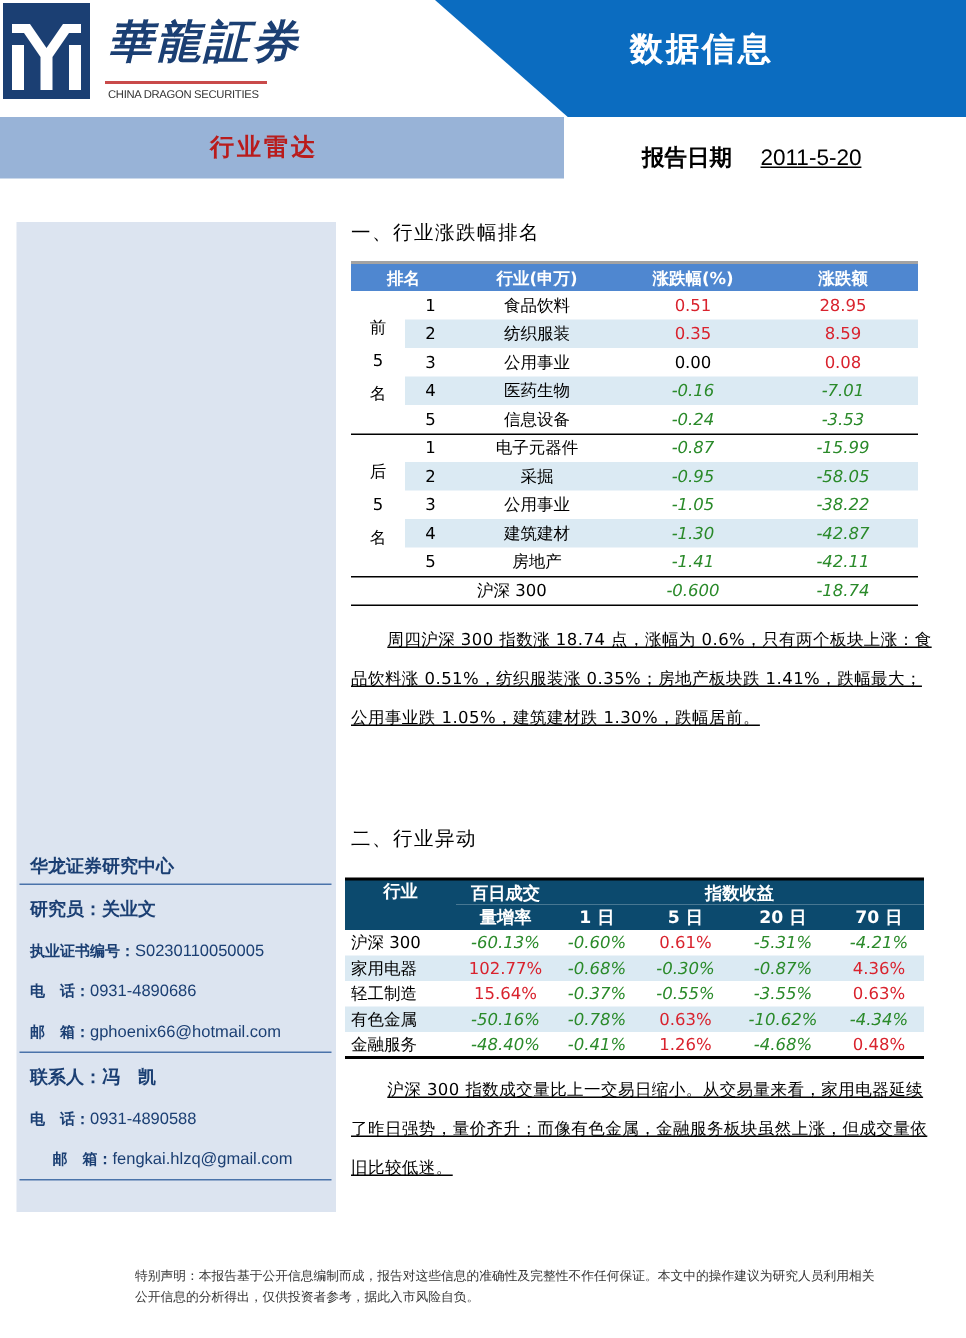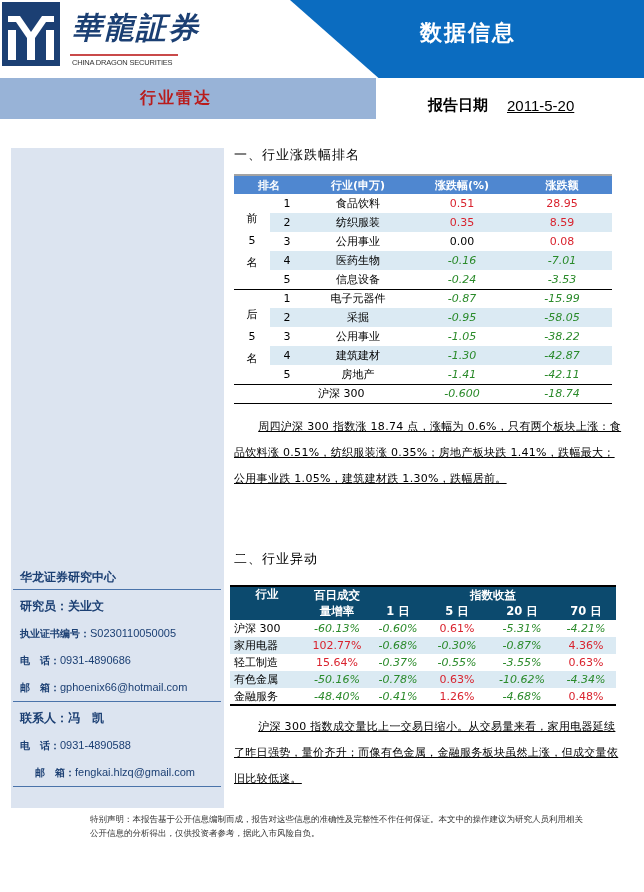--- a/index.html
+++ b/index.html
@@ -50,21 +50,21 @@
   .para { left:234px; width:390px; font-size:11px; line-height:26px; text-indent:2.2em; letter-spacing:0.3px;text-decoration:underline; }
 
   .t2 { left:230px; top:585px; width:386px; }
   .t2 th { background:#0c4a6e; color:#fff; font-weight:bold; font-size:11.5px; height:17px; text-align:center; }
   .t2 thead tr:first-child { border-top:2px solid #000; }
   .t2 td { height:17px; text-align:center; }
   .t2 td.name { text-align:left; padding-left:4px; }
   .t2 tbody tr.alt td { background:#dbeaf3; }
   .t2 tbody tr:last-child td { border-bottom:2px solid #000; }
 
-  .disclaimer { left:90px; top:812px; width:500px; font-size:8.5px; line-height:14px; color:#333; }
+  .disclaimer { left:90px; top:844px; width:500px; font-size:8.5px; line-height:14px; color:#333; }
 </style>
 </head>
 <body>
 
 <div class="abs logo-box">
   <svg width="58" height="64" viewBox="0 0 58 64">
     <rect width="58" height="64" fill="#1b3f73"></rect>
     <path d="M6 14 L18 14 L29 30 L40 14 L52 14 L52 20 L44 20 L33 36 L33 58 L25 58 L25 36 L14 20 L6 20 Z" fill="#fff"></path>
     <rect x="6" y="28" width="8" height="30" fill="#fff"></rect>
     <rect x="44" y="28" width="8" height="30" fill="#fff"></rect>

